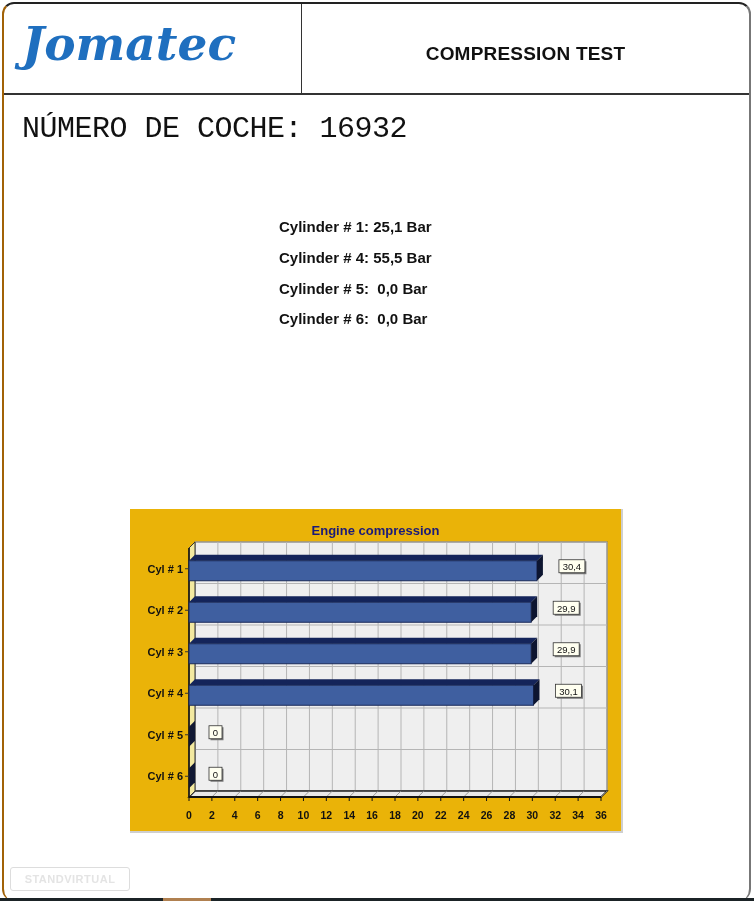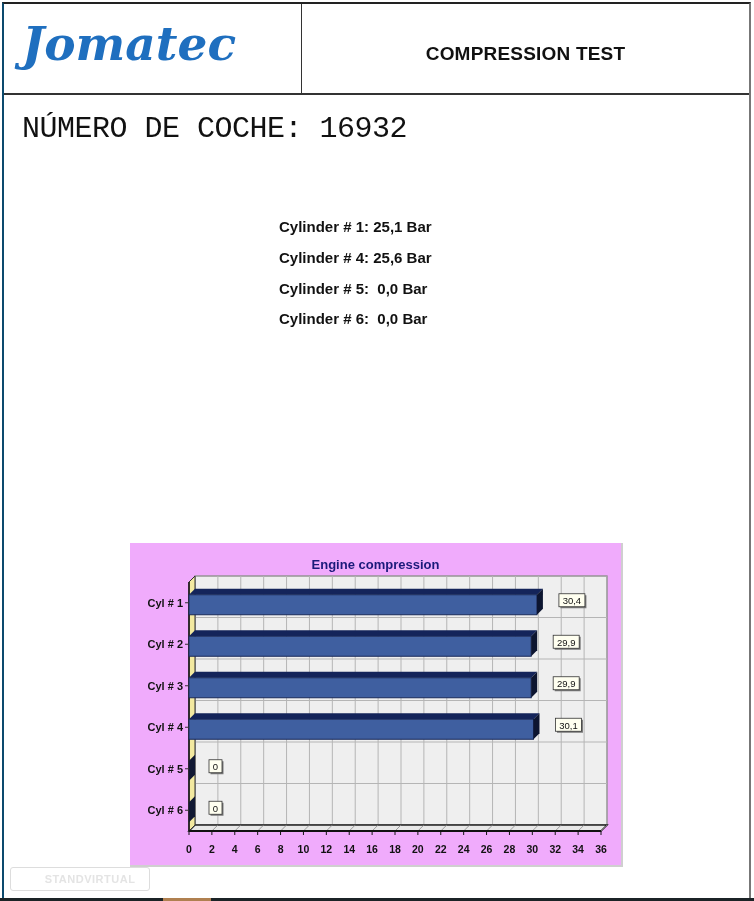--- a/index.html
+++ b/index.html
@@ -1,29 +1,29 @@
 <!DOCTYPE html>
 <html><head>
 <meta charset="utf-8">
 <style>
   html, body { margin: 0; padding: 0; background: #ffffff; }
   body { width: 754px; height: 901px; position: relative; overflow: hidden; font-family: "Liberation Sans", sans-serif; }
-  .page { position: absolute; left: 2px; top: 2px; width: 749px; height: 899px; border-left: 2px solid #0c4a6e; border-right: 2px solid #777; border-top: 2px solid #222; box-sizing: border-box; }
+  .page { position: absolute; left: 2px; top: 2px; width: 749px; height: 899px; border-left: 2px solid #a16207; border-right: 2px solid #777; border-top: 2px solid #222; box-sizing: border-box; border-radius: 12px; }
   .header { position: absolute; left: 0; top: 0; width: 100%; height: 91px; border-bottom: 2px solid #333; box-sizing: border-box; }
   .logo-cell { position: absolute; left: 0; top: 0; width: 297px; height: 89px; border-right: 1px solid #333; }
   .logo { position: absolute; left: 18px; top: 12px; font-family: "DejaVu Serif", serif; font-style: italic; font-weight: bold; font-size: 47px; color: #1f6fbf; letter-spacing: 0px; }
   .title-cell { position: absolute; left: 298px; top: 0; right: 0; height: 99px; display: flex; align-items: center; justify-content: center; }
   .title-cell span { font-weight: bold; font-size: 19px; color: #111; letter-spacing: 0.2px; }
   .car-number { position: absolute; left: 22px; top: 112px; font-family: Liberation Mono, monospace; font-size: 30px; color: #111; letter-spacing: -0.5px; }
   .readings { position: absolute; left: 279px; top: 216px; }
   .reading { font-weight: bold; font-size: 15px; color: #111; height: 30.8px; line-height: 22px; white-space: pre; }
-  .chart-frame { position: absolute; left: 130px; top: 509px; width: 493px; height: 324px; background: #f0abfc; border-right: 2px solid #cfcfcf; border-bottom: 2px solid #cfcfcf; box-sizing: border-box; margin-top: 34px; }
+  .chart-frame { position: absolute; left: 130px; top: 509px; width: 493px; height: 324px; background: #eab308; border-right: 2px solid #cfcfcf; border-bottom: 2px solid #cfcfcf; box-sizing: border-box; }
   .chart-title { position: absolute; left: 0; top: 14px; width: 100%; text-align: center; font-weight: bold; font-size: 13px; color: #1a1a7a; }
   svg text { font-family: "Liberation Sans", sans-serif; }
-  .watermark { position: absolute; left: 10px; top: 867px; width: 118px; height: 22px; border: 1px solid #ddd; border-radius: 3px; color: #e4e4e4; font-size: 11px; font-weight: bold; display: flex; align-items: center; justify-content: center; letter-spacing: 0.5px; padding-left: 20px; }
+  .watermark { position: absolute; left: 10px; top: 867px; width: 118px; height: 22px; border: 1px solid #ddd; border-radius: 3px; color: #e4e4e4; font-size: 11px; font-weight: bold; display: flex; align-items: center; justify-content: center; letter-spacing: 0.5px; }
   .bottom-strip { position: absolute; left: 0; top: 898px; width: 754px; height: 3px; background: #1b2326; }
   .bottom-strip .accent { position: absolute; left: 163px; width: 48px; height: 3px; background: #b08050; }
 </style>
 </head>
 <body>
 
 <div class="page">
   <div class="header">
     <div class="logo-cell">
       <div class="logo">Jomatec</div>
@@ -31,21 +31,21 @@
     <div class="title-cell">
       <span>COMPRESSION TEST</span>
     </div>
   </div>
 </div>
 
 <div class="car-number">NÚMERO DE COCHE: 16932</div>
 
 <div class="readings">
   <div class="reading">Cylinder # 1: 25,1 Bar</div>
-  <div class="reading">Cylinder # 4: 25,6 Bar</div>
+  <div class="reading">Cylinder # 4: 55,5 Bar</div>
   <div class="reading">Cylinder # 5:  0,0 Bar</div>
   <div class="reading">Cylinder # 6:  0,0 Bar</div>
 </div>
 
 <div class="chart-frame">
   <div class="chart-title">Engine compression</div>
   <svg id="chart-svg" width="493" height="324" style="position:absolute;left:0;top:0;">
       <rect x="65" y="33" width="412" height="249" fill="#efefef" stroke="#555" stroke-width="1"></rect>
       <line x1="65" y1="33" x2="65" y2="282" stroke="#b5b5b5" stroke-width="1"></line>
       <line x1="87.88888888888889" y1="33" x2="87.88888888888889" y2="282" stroke="#b5b5b5" stroke-width="1"></line>

